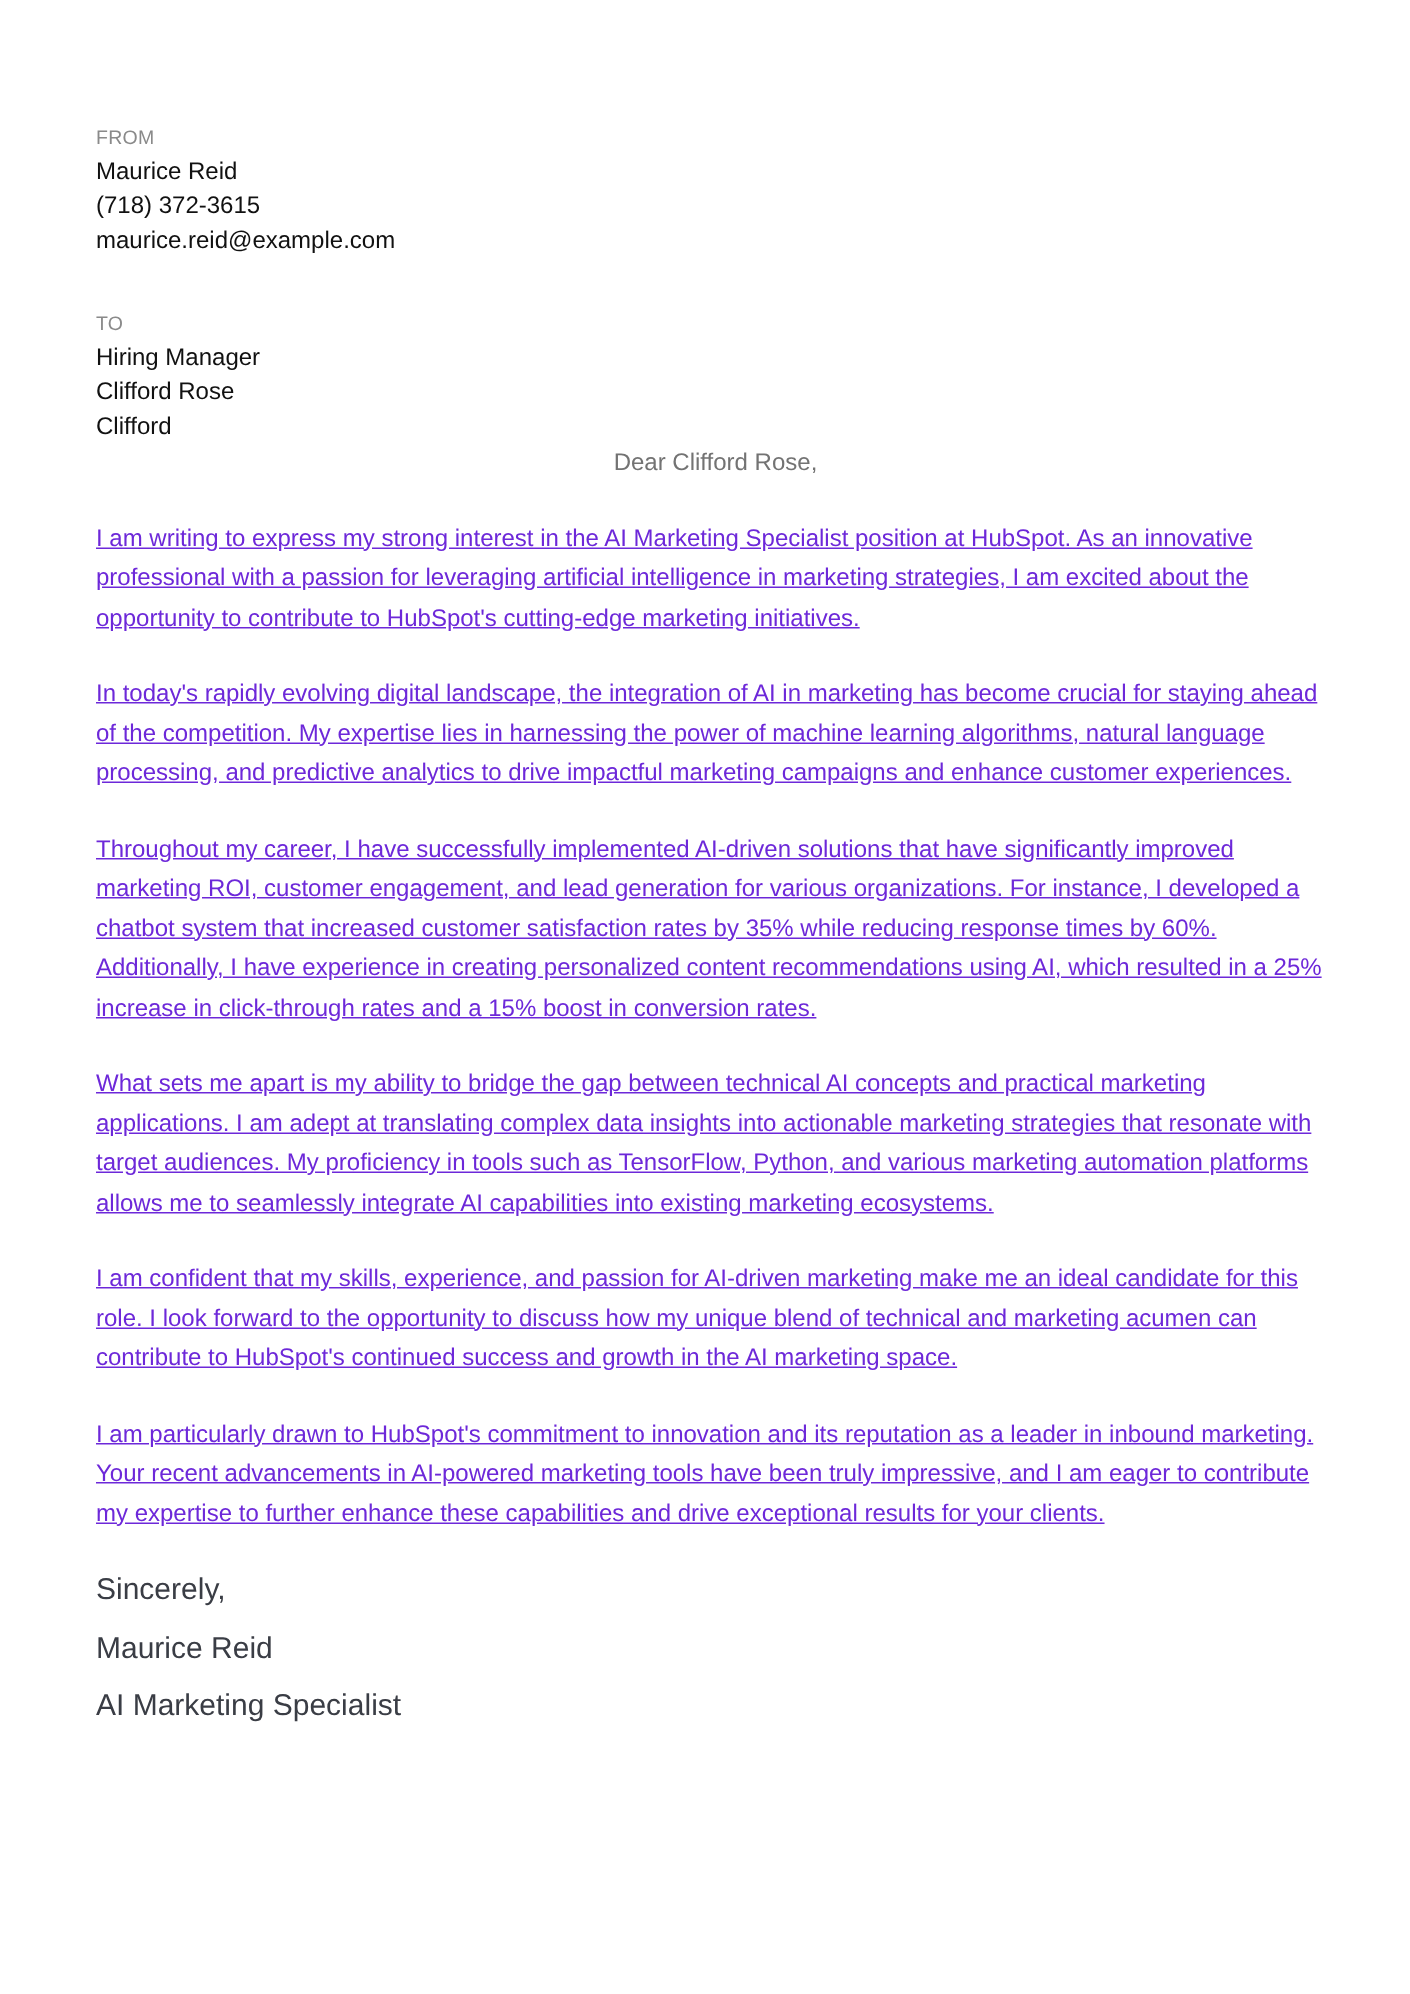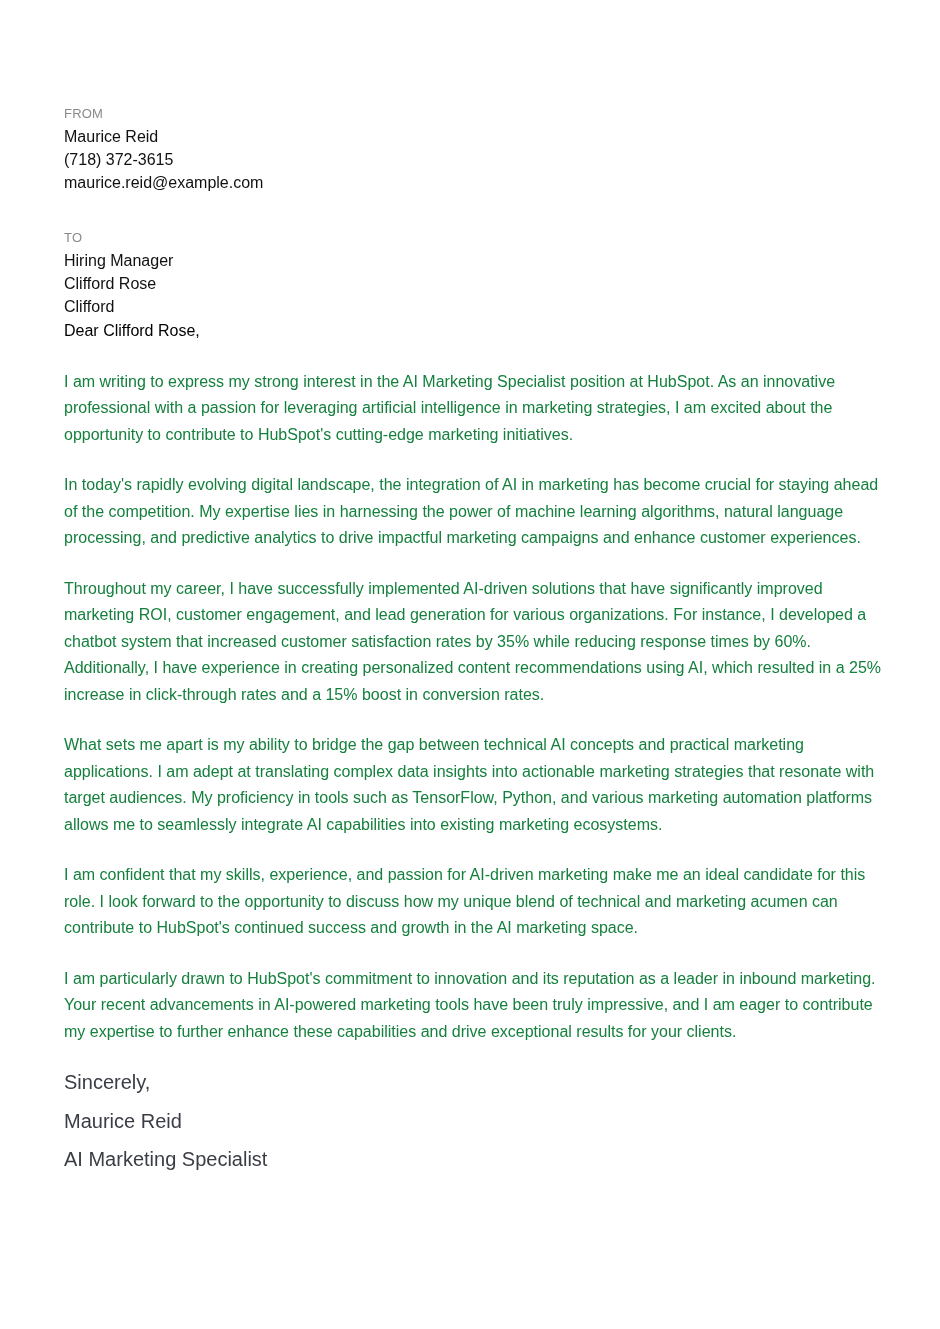--- a/index.html
+++ b/index.html
@@ -8,21 +8,21 @@
       background: #ffffff;
     }
     body {
       width: 940px;
       height: 1329px;
       overflow: hidden;
       font-family: "Liberation Sans", "DejaVu Sans", sans-serif;
     }
     .page {
       position: relative;
-      padding: 106px 50px 0 64px;
+      padding: 84px 50px 0 64px;
       box-sizing: border-box;
       width: 940px;
     }
     .label {
       font-size: 13px;
       color: #8a8a8a;
       letter-spacing: 0.2px;
       line-height: 16px;
       margin: 0 0 3px 0;
       text-transform: uppercase;
@@ -30,30 +30,32 @@
     .contact-line {
       font-size: 16px;
       color: #111111;
       line-height: 23px;
       margin: 0;
     }
     .block-from { margin-bottom: 36px; }
     .block-to { }
     .salutation {
       font-size: 16px;
-      color: #000000;
+      color: #737373;
       line-height: 26.5px;
       margin: 0 0 24px 0;
+      text-align: center;
     }
     .para {
       font-size: 16px;
-      color: #15803d;
+      color: #6d28d9;
       line-height: 26.5px;
       margin: 0 0 24px 0;
       width: 830px;
+      text-decoration: underline;
     }
     .closing, .signature, .signer-title {
       font-size: 20px;
       color: #3a3d45;
       line-height: 26.5px;
       margin: 0 0 12px 0;
     }
   </style>
 </head>
 <body>

